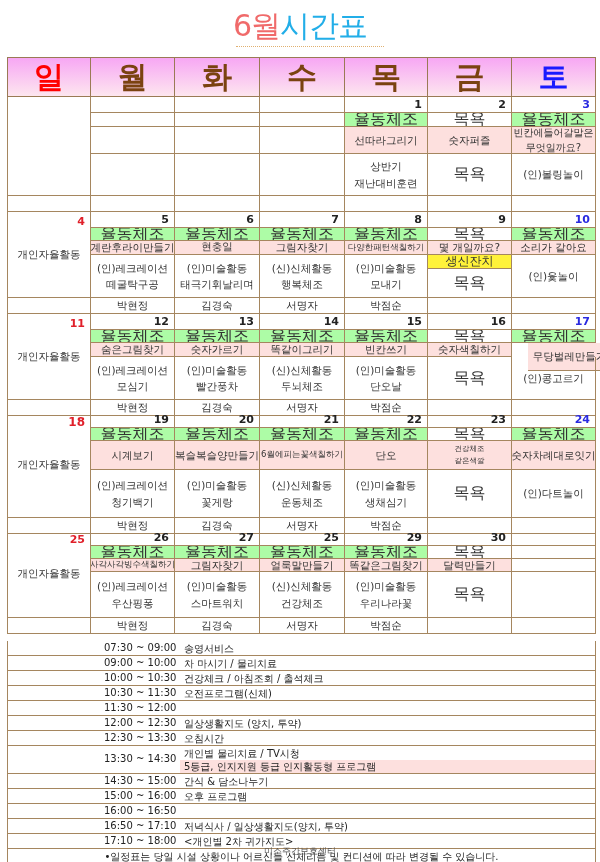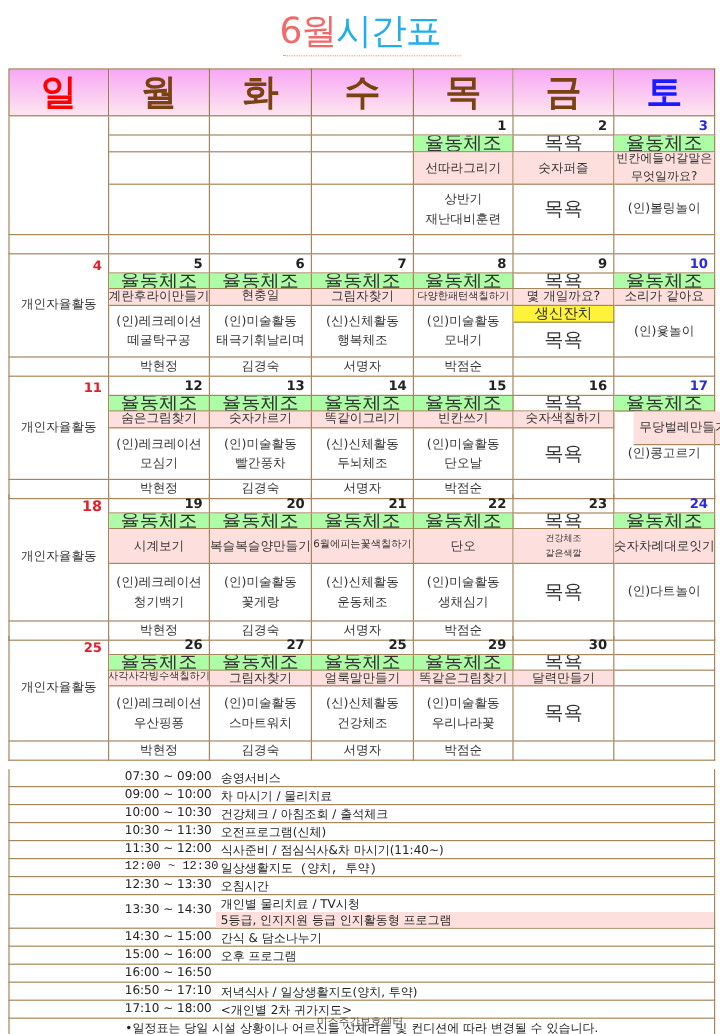--- a/index.html
+++ b/index.html
@@ -321,23 +321,22 @@
     <div class="sched" style="top: 671px; height: 15px;">
       <span class="time" style="top: 1px; left: 96px;">10:00 ~ 10:30</span>
       <span class="desc" style="left: 176px; top: 1px;">건강체크 / 아침조회 / 출석체크</span>
     </div>
     <div class="sched" style="top: 686px; height: 15px;">
       <span class="time" style="top: 1px; left: 96px;">10:30 ~ 11:30</span>
       <span class="desc" style="left: 176px; top: 1px;">오전프로그램(신체)</span>
     </div>
     <div class="sched" style="top: 701px; height: 15px;">
       <span class="time" style="top: 1px; left: 96px;">11:30 ~ 12:00</span>
-      <span class="desc" style="left: 176px; top: 1px;">식사준비 / 점심식사&amp;차 마시기(11:40~)</span>
-    </div>
-    <div class="sched" style="top: 716px; height: 15px; font-family: Liberation Mono, monospace;">
+    </div>
+    <div class="sched" style="top: 716px; height: 15px;">
       <span class="time" style="top: 1px; left: 96px;">12:00 ~ 12:30</span>
       <span class="desc" style="left: 176px; top: 1px;">일상생활지도 (양치, 투약)</span>
     </div>
     <div class="sched" style="top: 731px; height: 15px;">
       <span class="time" style="top: 1px; left: 96px;">12:30 ~ 13:30</span>
       <span class="desc" style="left: 176px; top: 1px;">오침시간</span>
     </div>
     <div class="sched" style="top: 746px; height: 28px;">
       <span class="time" style="top: 7px; left: 96px;">13:30 ~ 14:30</span>
       <div class="pinkbar" style="top: 14px; height: 13px;"></div>

